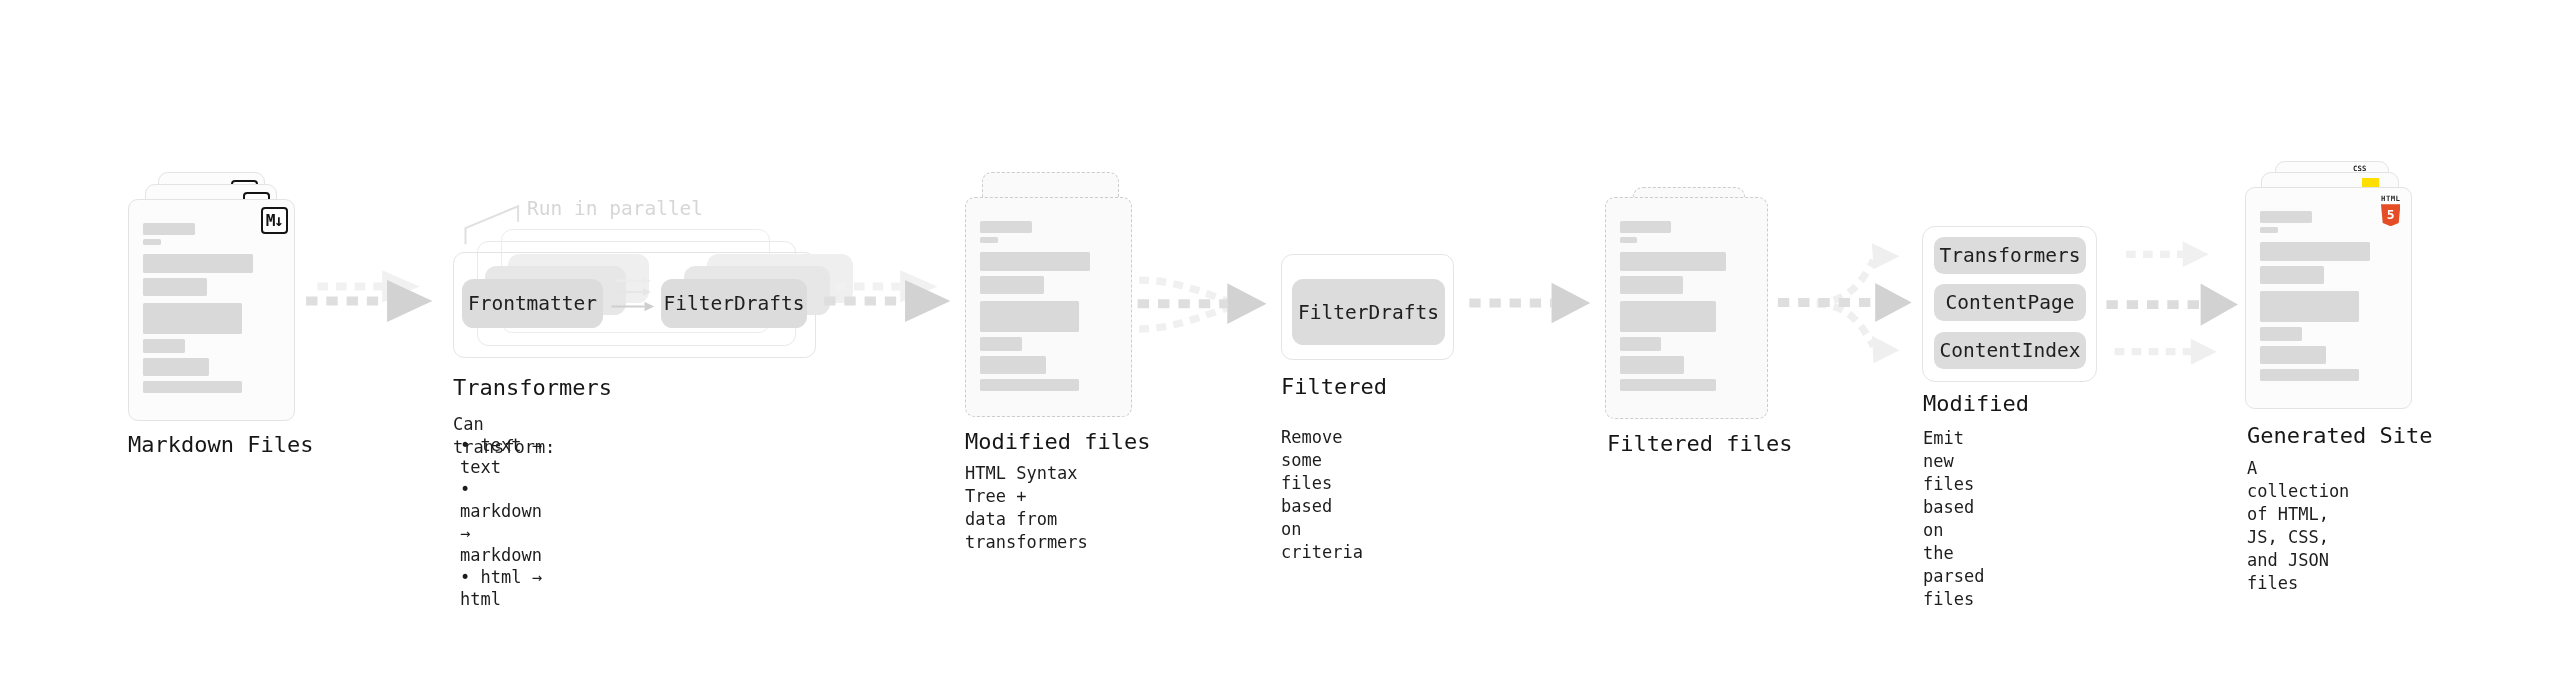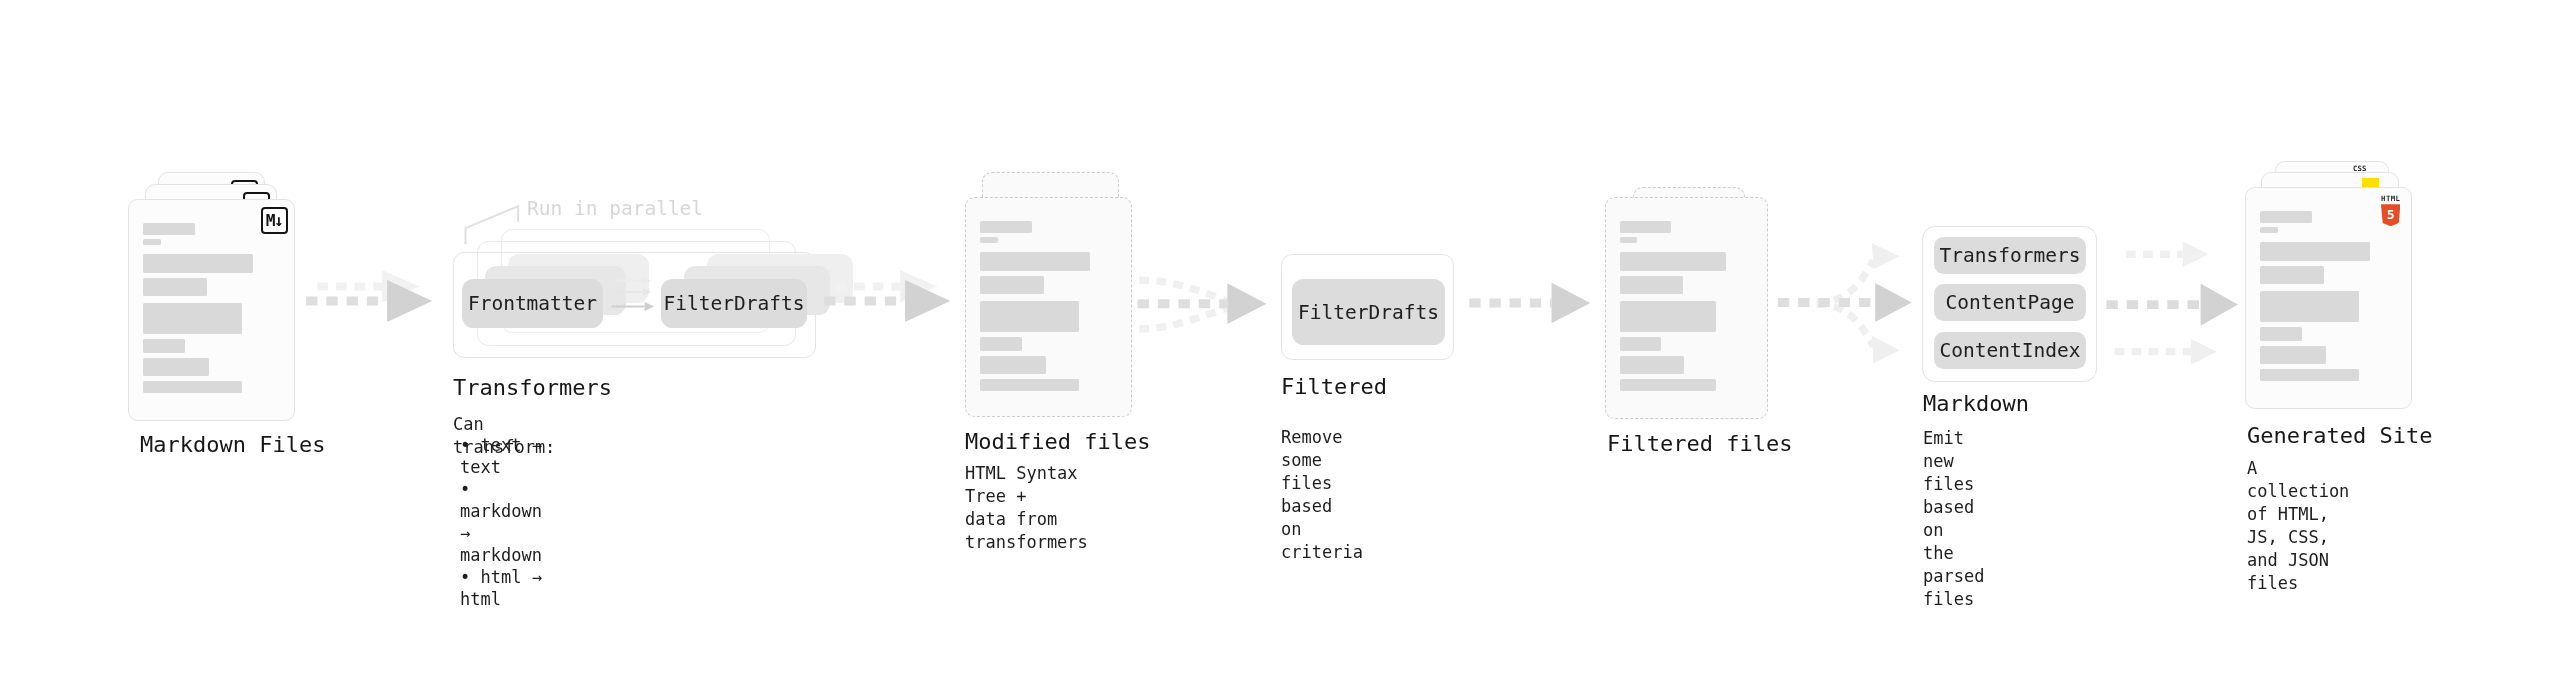--- a/index.html
+++ b/index.html
@@ -94,21 +94,21 @@
           <div class="skel" style="width: 38%; height: 12.2px; margin-bottom: 4.1px;"></div>
           <div class="skel" style="width: 13%; height: 5.7px; margin-bottom: 9px;"></div>
           <div class="skel" style="width: 80%; height: 18.7px; margin-bottom: 4.9px;"></div>
           <div class="skel" style="width: 47%; height: 18px; margin-bottom: 7.3px;"></div>
           <div class="skel" style="width: 72%; height: 31px; margin-bottom: 4.9px;"></div>
           <div class="skel" style="width: 31%; height: 14.6px; margin-bottom: 4.9px;"></div>
           <div class="skel" style="width: 48%; height: 18px; margin-bottom: 4.9px;"></div>
           <div class="skel" style="width: 72%; height: 12.2px; margin-bottom: 0px;"></div>
         </div>
     </div>
-    <div class="stage-label" style="left:140px;top:432px;">Markdown Files</div>
+    <div class="stage-label" style="left:128px;top:432px;">Markdown Files</div>
   </div>
 
   <svg class="abs" style="left:304px;top:267px;" width="137" height="68" viewBox="0 0 168 84">
     <line x1="16" y1="24" x2="96" y2="24" stroke="#f1f1f1" stroke-width="10" stroke-dasharray="13 10"></line>
     <polygon points="96,4 142,24 96,44" fill="#f1f1f1"></polygon>
     <line x1="2" y1="42" x2="102" y2="42" stroke="#dedede" stroke-width="11" stroke-dasharray="14 11"></line>
     <polygon points="102,16 158,42 102,68" fill="#d2d2d2"></polygon>
   </svg>
 
   <div class="abs" style="left:0;top:0;">
@@ -227,21 +227,21 @@
     <div class="outline-box" style="left:1922px;top:226px;width:175px;height:156px;border-radius:13px;"></div>
     <div class="node-btn" style="left:1934px;top:237px;width:152px;height:37px;border-radius:9.8px;">
         <span>Transformers</span>
       </div>
     <div class="node-btn" style="left:1934px;top:284px;width:152px;height:37px;border-radius:9.8px;">
         <span>ContentPage</span>
       </div>
     <div class="node-btn" style="left:1934px;top:332px;width:152px;height:37px;border-radius:9.8px;">
         <span>ContentIndex</span>
       </div>
-    <div class="stage-label" style="left:1923px;top:391px;">Markdown</div>
+    <div class="stage-label" style="left:1923px;top:391px;">Modified</div>
     <div class="stage-desc" style="left:1923px;top:427px;">Emit new files based on
 the parsed files</div>
   </div>
 
   <svg class="abs" style="left:2103px;top:234px;" width="140" height="138" viewBox="0 0 172 170">
     <line x1="28" y1="25" x2="98" y2="25" stroke="#f0f0f0" stroke-width="9" stroke-dasharray="12 9"></line>
     <polygon points="98,9 130,25 98,41" fill="#f0f0f0"></polygon>
     <line x1="4" y1="87" x2="120" y2="87" stroke="#dcdcdc" stroke-width="11" stroke-dasharray="14 11"></line>
     <polygon points="120,61 166,87 120,113" fill="#d2d2d2"></polygon>
     <line x1="14" y1="145" x2="108" y2="145" stroke="#efefef" stroke-width="9" stroke-dasharray="12 9"></line>

